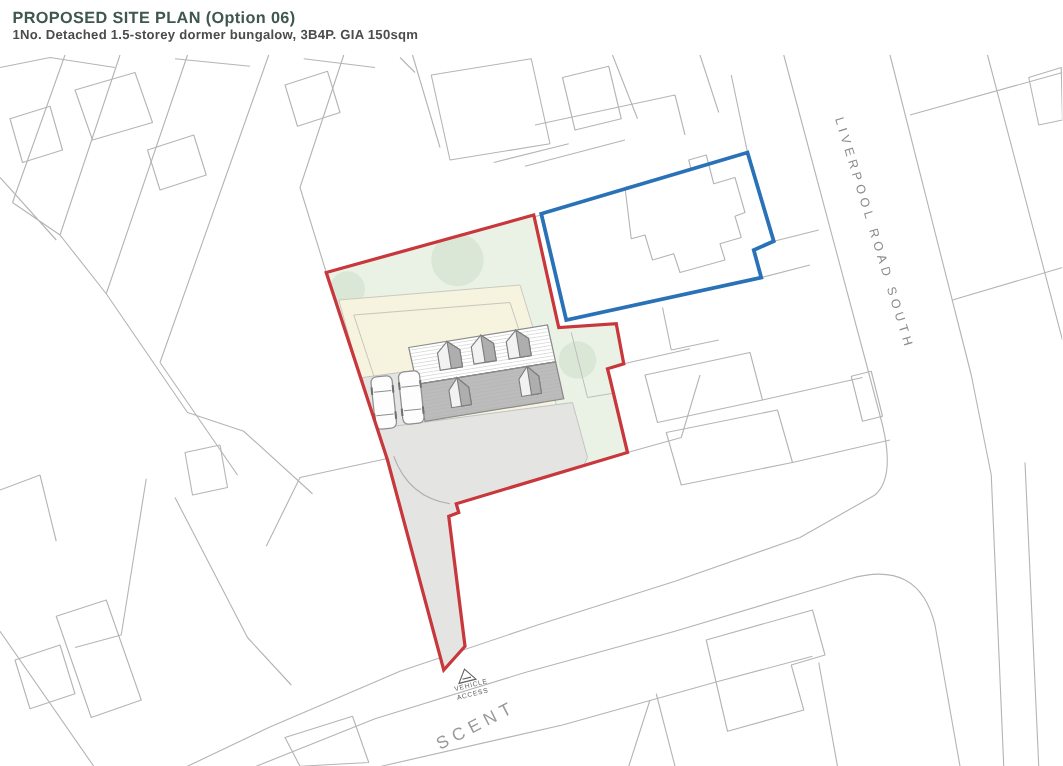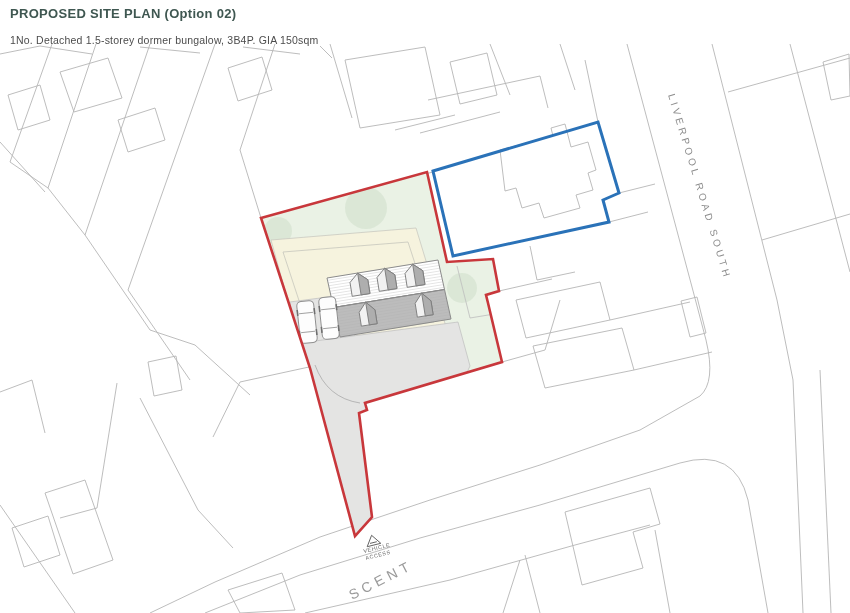--- a/index.html
+++ b/index.html
@@ -5,34 +5,34 @@
   html,body{margin:0;padding:0;background:#fff;}
   .canvas{
     position:relative;width:850px;height:613px;background:#ffffff;overflow:hidden;
     font-family:"Liberation Sans",sans-serif;
   }
   .header{position:absolute;left:10px;top:6px;z-index:5;}
   .title{
     color:#3f5751;font-size:13px;font-weight:700;letter-spacing:.3px;line-height:1.25;
   }
   .subtitle{
-    color:#4c4c4c;font-size:10.5px;font-weight:400;letter-spacing:.2px;margin-top:12px;
+    color:#4c4c4c;font-size:10.5px;font-weight:700;letter-spacing:.2px;margin-top:0;
   }
   svg{position:absolute;left:0;top:0;}
   .road-label{fill:#8c8c8c;font-size:10px;letter-spacing:3.4px;font-family:"Liberation Sans",sans-serif;}
   .street-frag{fill:#9a9a9a;font-size:14px;letter-spacing:4.5px;font-family:"Liberation Sans",sans-serif;}
   .va-text{fill:#5f5f5f;font-size:5.4px;letter-spacing:.6px;font-family:"Liberation Sans",sans-serif;}
 </style>
 </head>
 <body>
 
 <div class="canvas">
 
   <div class="header">
-    <div class="title">PROPOSED SITE PLAN (Option 02)</div>
+    <div class="title">PROPOSED SITE PLAN (Option 06)</div>
     <div class="subtitle">1No. Detached 1.5-storey dormer bungalow, 3B4P. GIA 150sqm</div>
   </div>
 
   <svg width="850" height="613" viewBox="0 0 850 613">
     <defs>
       <pattern id="hatch" width="4" height="2.8" patternUnits="userSpaceOnUse" patternTransform="rotate(-9)">
         <line x1="0" y1="0" x2="4" y2="0" stroke="#a0a0a0" stroke-width="0.55"></line>
       </pattern>
       <clipPath id="siteClip">
         <polygon points="261,218 427,172 447,262 493,259 499,291 486,295 488,303 502,362 365,403 367,410 359,413 372,517 355,536 310,368"></polygon>

